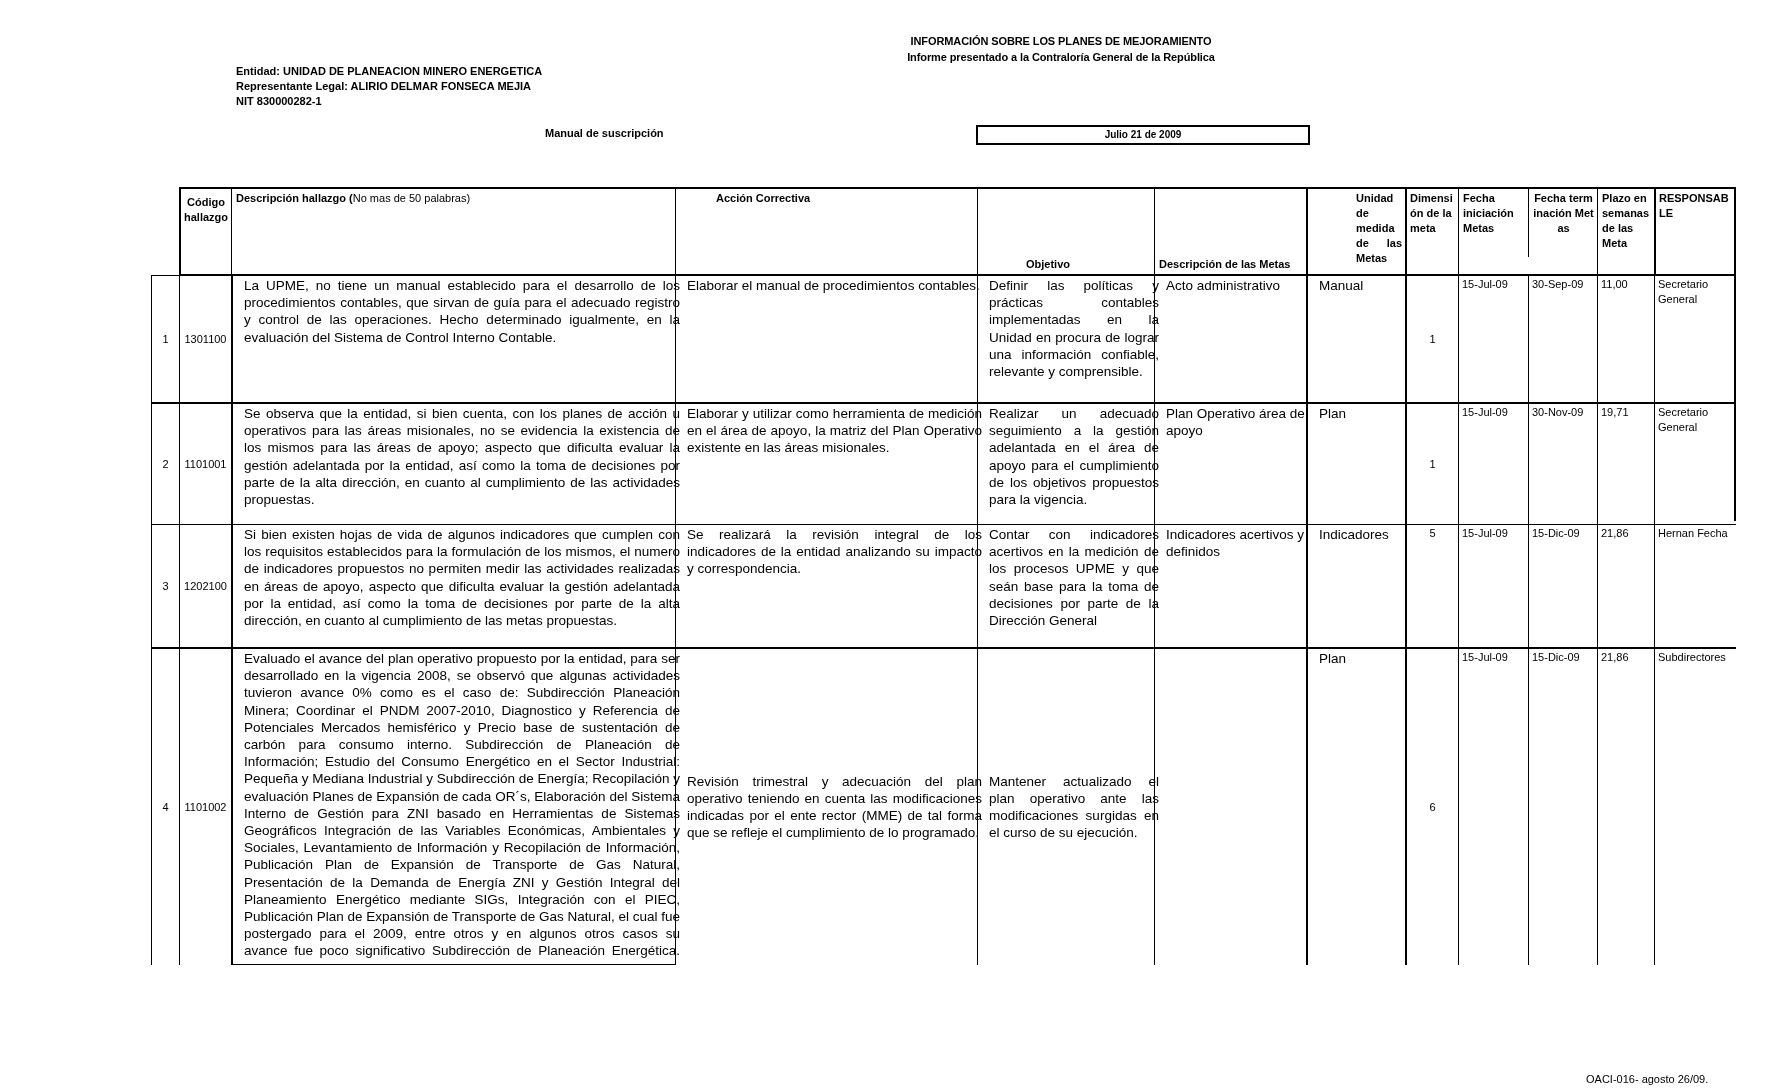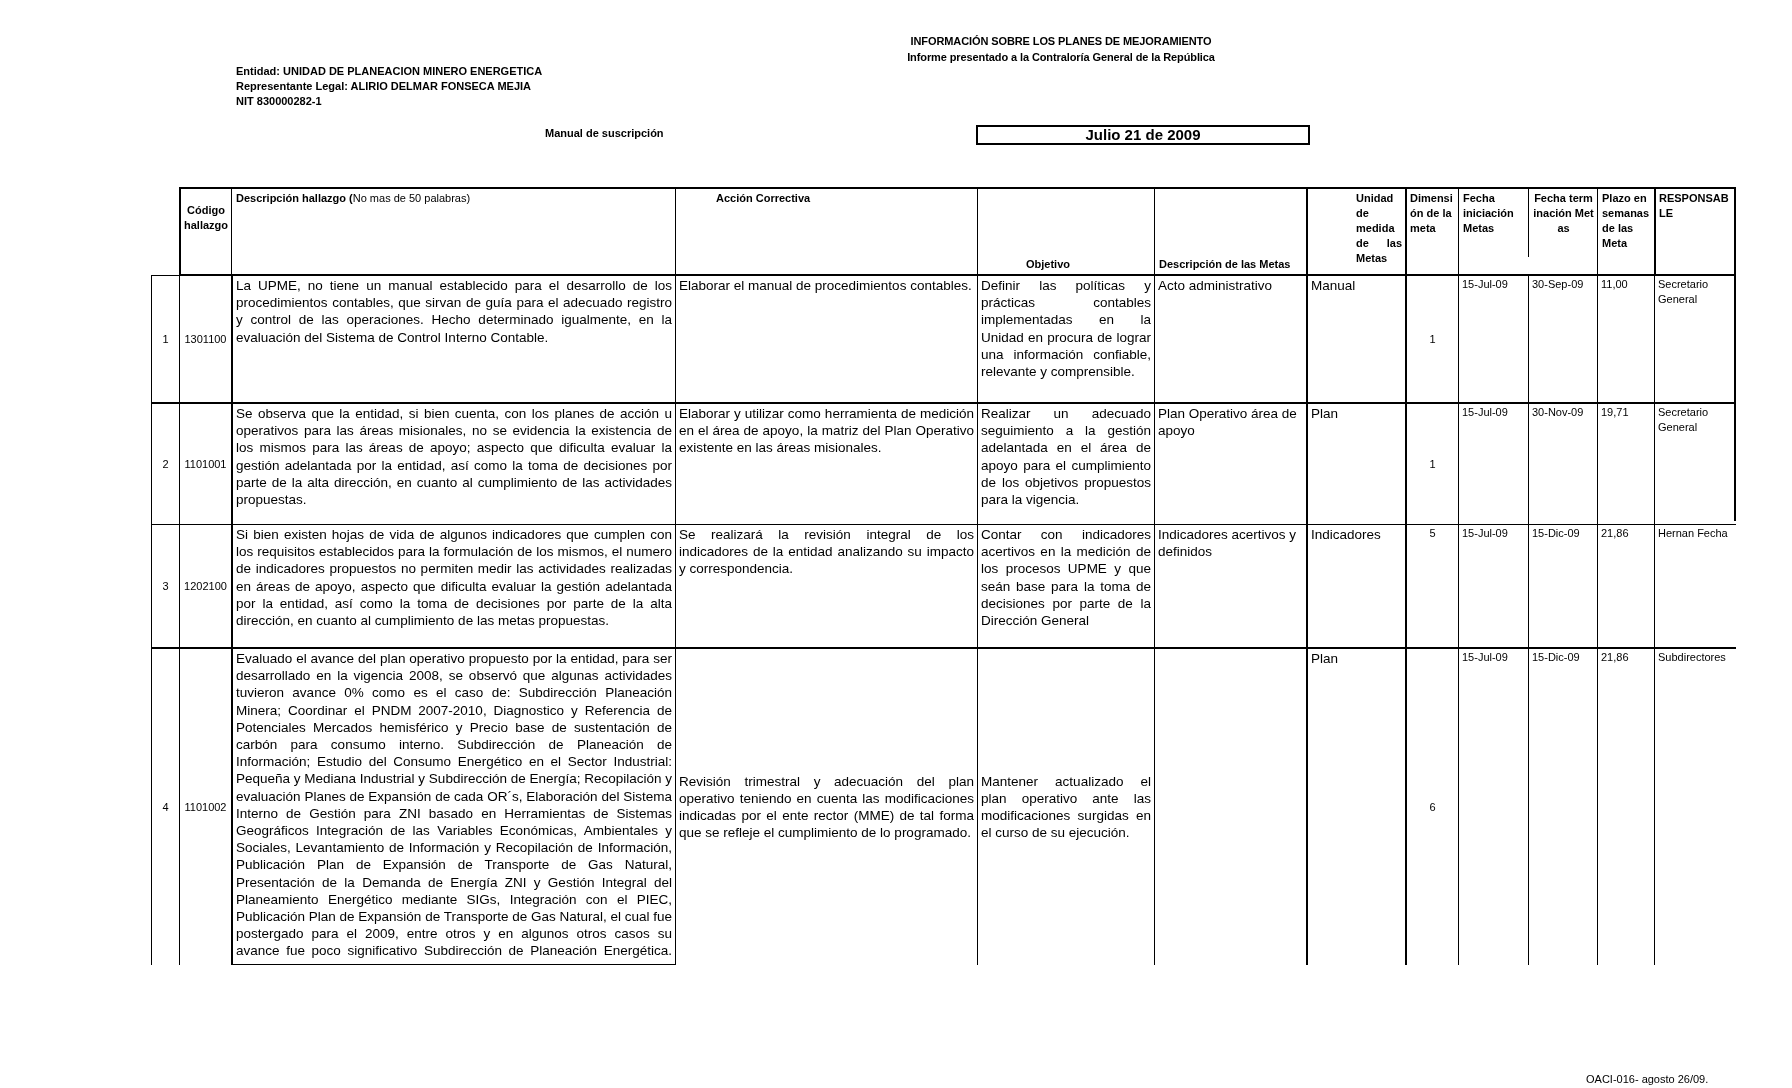--- a/index.html
+++ b/index.html
@@ -5,28 +5,28 @@
   html, body { margin:0; padding:0; background:#ffffff; }
   body { width:1792px; height:1088px; position:relative; overflow:hidden;
          font-family:"Liberation Sans", sans-serif; color:#000; }
   .abs { position:absolute; }
   .title { left:0; width:1792px; text-align:center; font-weight:bold; font-size:11px; letter-spacing:-0.1px; }
   .title1 { top:35px; left:165px; }
   .title2 { top:51px; left:165px; }
   .meta { left:236px; font-weight:bold; font-size:11px; }
   .fecha-label { left:545px; top:127px; font-weight:bold; font-size:11px; }
   .fecha-box { left:976px; top:125px; width:330px; height:16px; border:2px solid #000;
-               font-weight:bold; font-size:15px; text-align:center; line-height:16px; box-sizing:content-box; }
+               font-weight:bold; font-size:10px; text-align:center; line-height:16px; box-sizing:content-box; }
   .footer { left:1586px; top:1073px; font-size:11px; }
 
   
   .grid { position:absolute; left:151px; top:187px; width:1585px; height:778px; }
   .cell { position:absolute; box-sizing:border-box; overflow:hidden; }
   .hdr { font-size:11px; font-weight:bold; line-height:15px; padding:2px 3px; }
-  .body-txt { font-size:13.5px; line-height:17.2px; padding:1px 3px; text-align:justify; }
+  .body-txt { font-size:13.5px; line-height:17.2px; padding:1px 3px; text-align:justify;margin-left:8px; }
   .small-txt { font-size:11px; line-height:15px; padding:1px 3px; }
   .vline { position:absolute; background:#000; width:1px; }
   .hline { position:absolute; background:#000; height:1px; }
   .thick-v { width:2px; }
   .thick-h { height:2px; }
   .center { text-align:center; }
   .normal { font-weight:normal; }
 </style>
 </head>
 <body>
@@ -71,21 +71,21 @@
   <div class="vline" style="left:1446px; top:88px; height:690px;"></div>
   <div class="vline" style="left:1503px; top:88px; height:690px;"></div>
   <div class="vline thick-v" style="left:1583px; top:88px; height:246px;"></div>
 
   <div class="hline" style="left:0; top:88px; width:1585px;"></div>
   <div class="hline thick-h" style="left:0; top:215px; width:1585px;"></div>
   <div class="hline" style="left:0; top:337px; width:1585px;"></div>
   <div class="hline thick-h" style="left:0; top:460px; width:1585px;"></div>
   <div class="hline" style="left:80px; top:777px; width:445px;"></div>
 
-  <div class="cell hdr center" style="left:30px; top:14px; width:50px; height:85px;">Código hallazgo</div>
+  <div class="cell hdr center" style="left:30px; top:6px; width:50px; height:85px;">Código hallazgo</div>
   <div class="cell hdr" style="left:82px; top:2px; width:442px; height:85px;"><span>Descripción hallazgo (</span><span class="normal">No mas de 50 palabras)</span></div>
   <div class="cell hdr" style="left:526px; top:2px; width:300px; height:85px;padding-left:39px;">Acción Correctiva</div>
   <div class="cell hdr" style="left:828px; top:68px; width:175px; height:18px;margin-left:44px;">Objetivo</div>
   <div class="cell hdr" style="left:1005px; top:68px; width:150px; height:18px;">Descripción de las Metas</div>
   <div class="cell hdr" style="left:1157px; top:2px; width:97px; height:85px; text-align:justify;padding-left:48px;">Unidad de medida de las Metas</div>
   <div class="cell hdr" style="left:1256px; top:2px; width:51px; height:85px; word-break:break-all;">Dimensión de la meta</div>
   <div class="cell hdr" style="left:1309px; top:2px; width:68px; height:85px;">Fecha iniciación Metas</div>
   <div class="cell hdr center" style="left:1379px; top:2px; width:67px; height:85px; word-break:break-all;">Fecha terminación Metas</div>
   <div class="cell hdr" style="left:1448px; top:2px; width:55px; height:85px;">Plazo en semanas de las Meta</div>
   <div class="cell hdr" style="left:1505px; top:2px; width:78px; height:85px; word-break:break-all;">RESPONSABLE</div>

